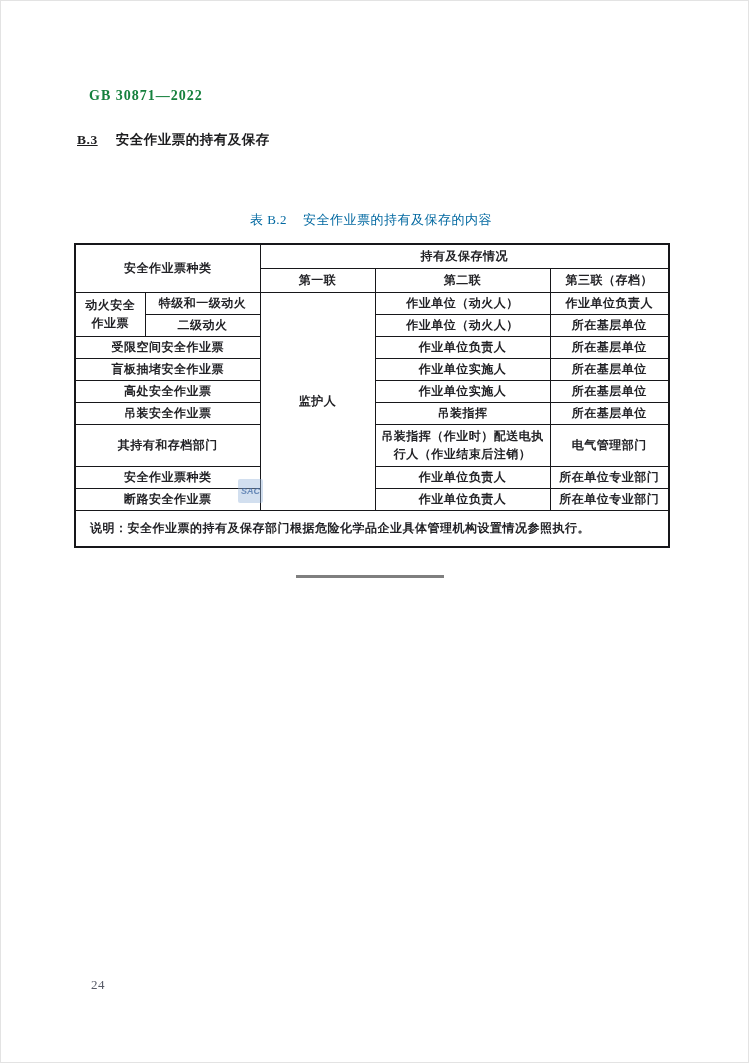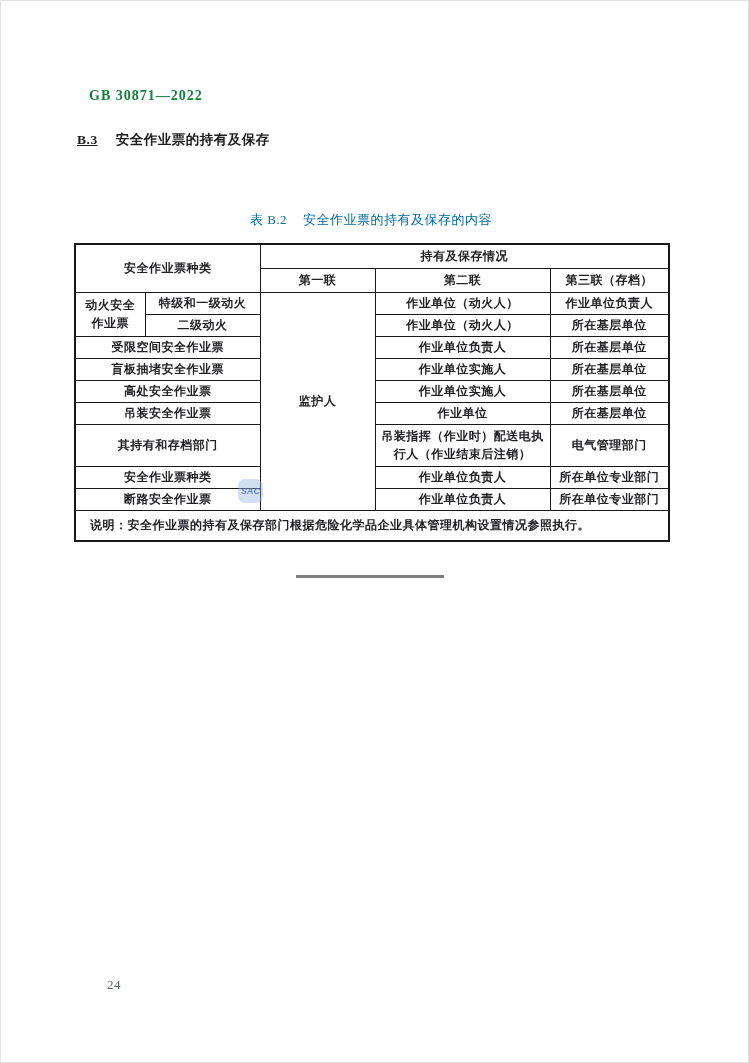--- a/index.html
+++ b/index.html
@@ -47,40 +47,40 @@
   }
   table.permit-table td {
     border: 1px solid #17171a;
     text-align: center; vertical-align: middle;
     padding: 1px 4px; line-height: 18px;
   }
   tr.hrow td { height: 24px; margin-top: 20px; }
   tr.brow td { height: 22px; }
   tr.tallrow td { height: 42px; }
   tr.noterow td {
-    height: 31px; text-align: left; padding-left: 14px;
+    height: 37px; text-align: left; padding-left: 14px;
     font-size: 12px;
   }
   .end-rule {
     position: absolute; left: 295px; top: 574px;
     width: 148px; height: 3px; background: #7f7f7f;
   }
   .sac-watermark {
     position: absolute; left: 237px; top: 478px;
-    width: 25px; height: 24px; border-radius: 7px;
+    width: 25px; height: 24px; border-radius: 2px;
     background: rgba(148, 178, 216, 0.42);
     display: flex; align-items: center; justify-content: center;
     font-family: "Liberation Sans", sans-serif;
     font-style: italic; font-weight: bold; font-size: 9px;
     color: rgba(70, 110, 165, 0.75);
     pointer-events: none;
   }
   .page-number {
     position: absolute; left: 90px; top: 976px;
-    font-size: 13px; color: #565a66; letter-spacing: 0.5px; margin-left: 16px;
+    font-size: 13px; color: #565a66; letter-spacing: 0.5px;
   }
 </style>
 </head>
 <body>
 
 <div class="page">
 
   <div class="std-code">GB 30871—2022</div>
 
   <div class="section-heading">
@@ -132,21 +132,21 @@
         <td>作业单位实施人</td>
         <td>所在基层单位</td>
       </tr>
       <tr class="brow">
         <td colspan="2">高处安全作业票</td>
         <td>作业单位实施人</td>
         <td>所在基层单位</td>
       </tr>
       <tr class="brow">
         <td colspan="2">吊装安全作业票</td>
-        <td>作业单位</td>
+        <td>吊装指挥</td>
         <td>所在基层单位</td>
       </tr>
       <tr class="tallrow">
         <td colspan="2">其持有和存档部门</td>
         <td>吊装指挥（作业时）配送电执行人（作业结束后注销）</td>
         <td>电气管理部门</td>
       </tr>
       <tr class="brow">
         <td colspan="2">安全作业票种类</td>
         <td>作业单位负责人</td>

